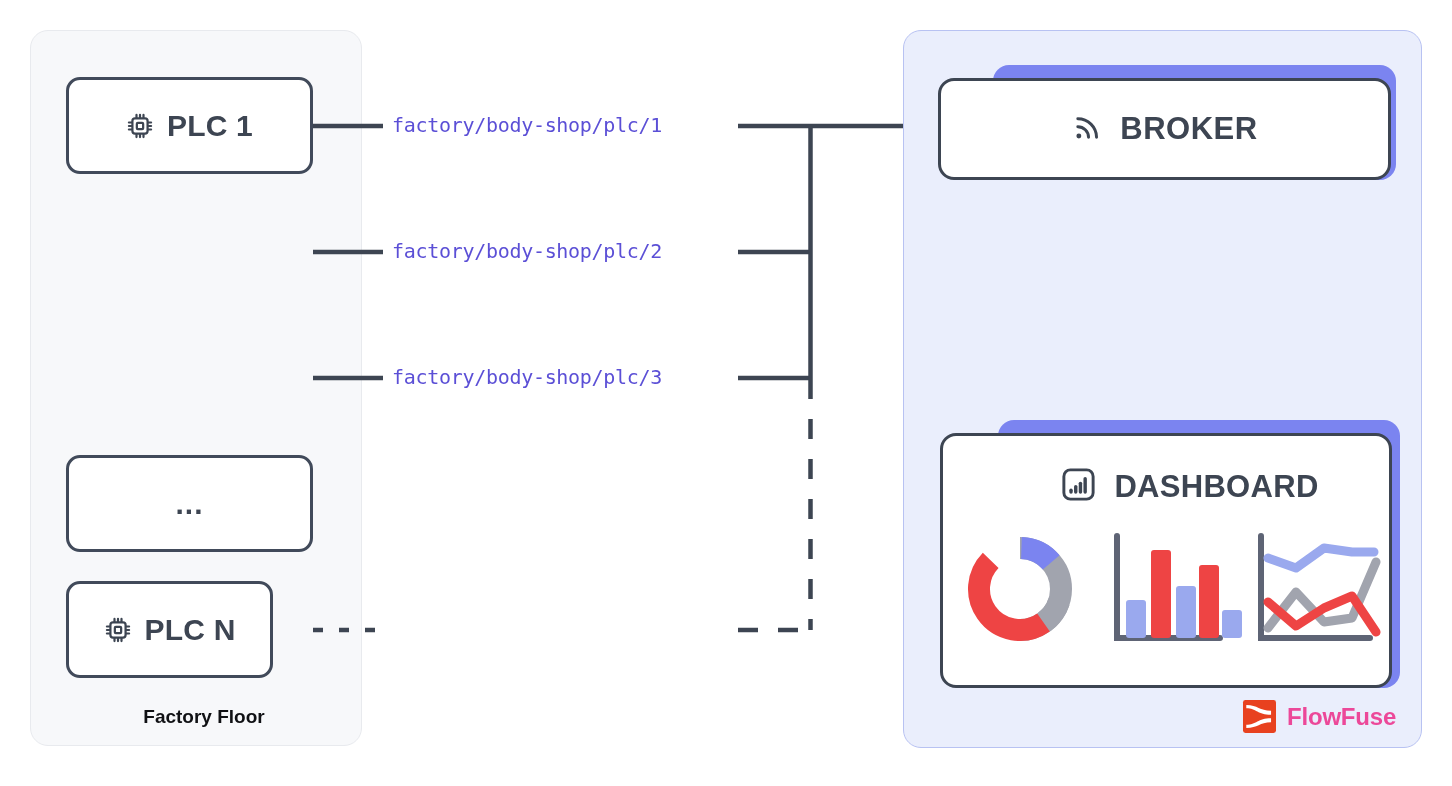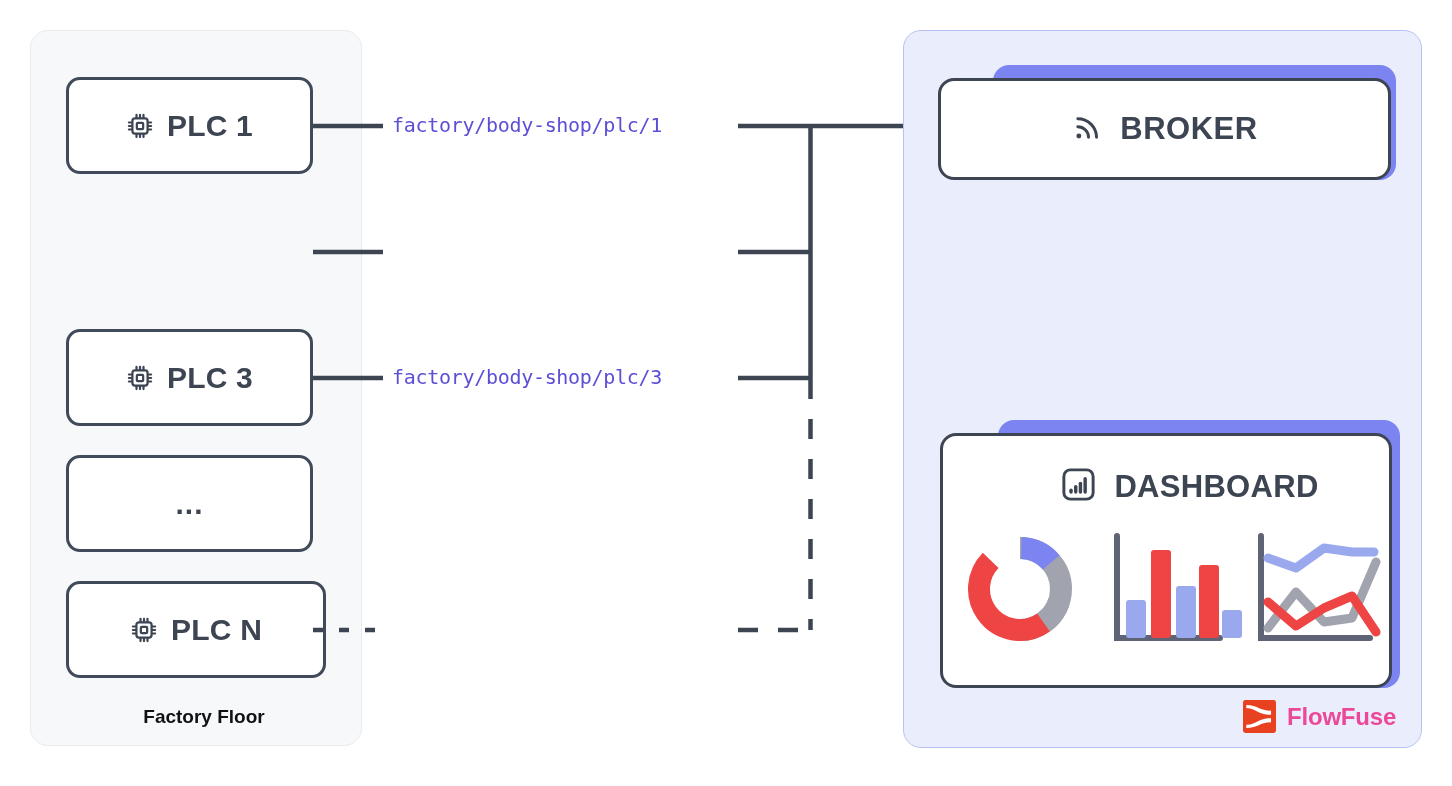--- a/index.html
+++ b/index.html
@@ -161,37 +161,26 @@
         <rect x="5.5" y="5.5" width="13" height="13" rx="2.2"></rect>
         <rect x="9.3" y="9.3" width="5.4" height="5.4" rx="0.8"></rect>
         <path d="M9 2.5v2.6M12 2.5v2.6M15 2.5v2.6M9 18.9v2.6M12 18.9v2.6M15 18.9v2.6
                  M2.5 9h2.6M2.5 12h2.6M2.5 15h2.6M18.9 9h2.6M18.9 12h2.6M18.9 15h2.6"></path>
       </svg>
     </span>
     <span class="plc-label">PLC 1</span>
   </div>
 
 
-  <div class="plc-card" style="left:66px; top:329px; width:247px; height:97px;">
-    <span>
-      <svg class="chip-icon" viewBox="0 0 24 24" fill="none" stroke="#3d4552" stroke-width="1.9" stroke-linecap="round" stroke-linejoin="round">
-        <rect x="5.5" y="5.5" width="13" height="13" rx="2.2"></rect>
-        <rect x="9.3" y="9.3" width="5.4" height="5.4" rx="0.8"></rect>
-        <path d="M9 2.5v2.6M12 2.5v2.6M15 2.5v2.6M9 18.9v2.6M12 18.9v2.6M15 18.9v2.6
-                 M2.5 9h2.6M2.5 12h2.6M2.5 15h2.6M18.9 9h2.6M18.9 12h2.6M18.9 15h2.6"></path>
-      </svg>
-    </span>
-    <span class="plc-label">PLC 3</span>
-  </div>
 
   <div class="plc-card" style="left:66px; top:455px; width:247px; height:97px;">
     <span class="plc-dots">...</span>
   </div>
 
-  <div class="plc-card" style="left:66px; top:581px; width:260px; height:97px;">
+  <div class="plc-card" style="left:66px; top:581px; width:207px; height:97px;">
     <span>
       <svg class="chip-icon" viewBox="0 0 24 24" fill="none" stroke="#3d4552" stroke-width="1.9" stroke-linecap="round" stroke-linejoin="round">
         <rect x="5.5" y="5.5" width="13" height="13" rx="2.2"></rect>
         <rect x="9.3" y="9.3" width="5.4" height="5.4" rx="0.8"></rect>
         <path d="M9 2.5v2.6M12 2.5v2.6M15 2.5v2.6M9 18.9v2.6M12 18.9v2.6M15 18.9v2.6
                  M2.5 9h2.6M2.5 12h2.6M2.5 15h2.6M18.9 9h2.6M18.9 12h2.6M18.9 15h2.6"></path>
       </svg>
     </span>
     <span class="plc-label">PLC N</span>
   </div>
@@ -219,20 +208,21 @@
 
     <path d="M810.5 379 V 630" stroke="#3d4552" stroke-width="4.5" fill="none" stroke-dasharray="20 20"></path>
 
     <path d="M313 630 H 383" stroke="#3d4552" stroke-width="4.5" fill="none" stroke-dasharray="10 16"></path>
     <path d="M738 630 H 812" stroke="#3d4552" stroke-width="4.5" fill="none" stroke-dasharray="20 20"></path>
 
     <path d="M1166 182 V 416" stroke="#3d4552" stroke-width="4.5" fill="none" marker-end="url(#arrow)"></path>
   </svg>
 
   <div class="topic" style="left:392px; top:113px;">factory/body-shop/plc/1</div>
+  <div class="topic" style="left:392px; top:239px;">factory/body-shop/plc/2</div>
   <div class="topic" style="left:392px; top:365px;">factory/body-shop/plc/3</div>
   <div class="topic" style="left:1003px; top:283px;">factory/body-shop/plc/#</div>
 
   <div id="right-panel" class="panel"></div>
 
   <div id="broker-card" class="shadow-card">
     <div class="shade"></div>
     <div class="face"></div>
     <div class="broker-inner">
       <span>

